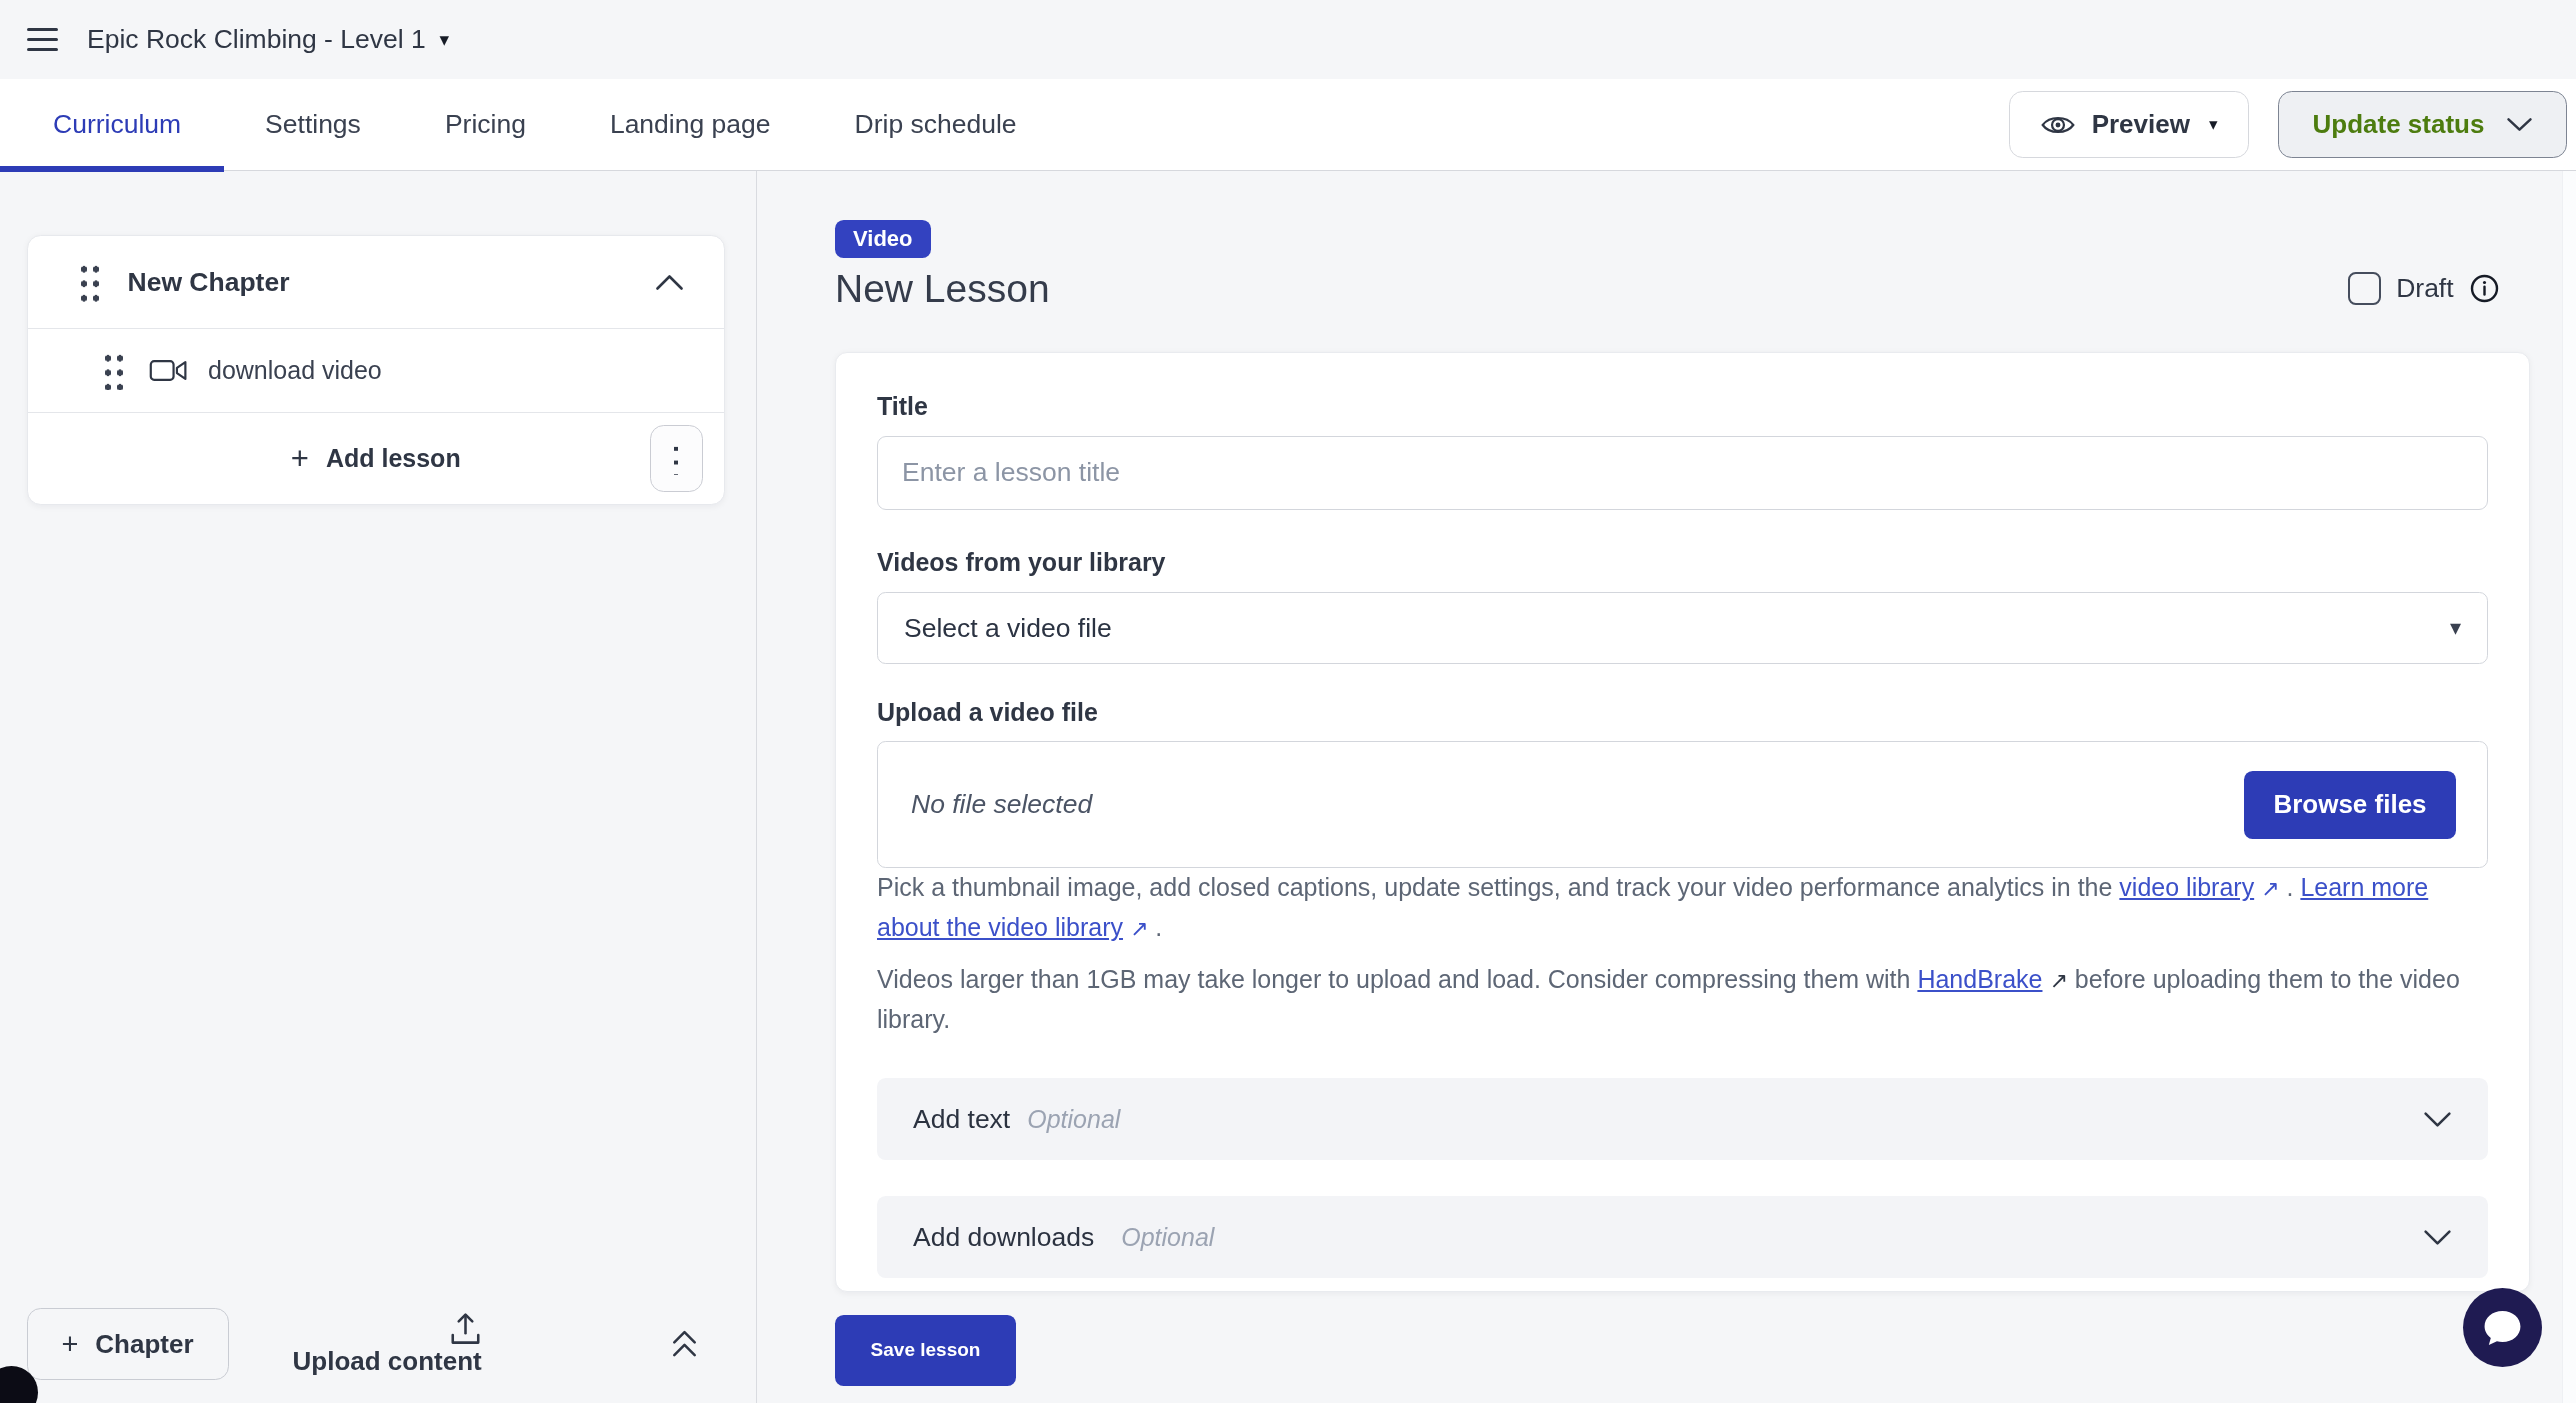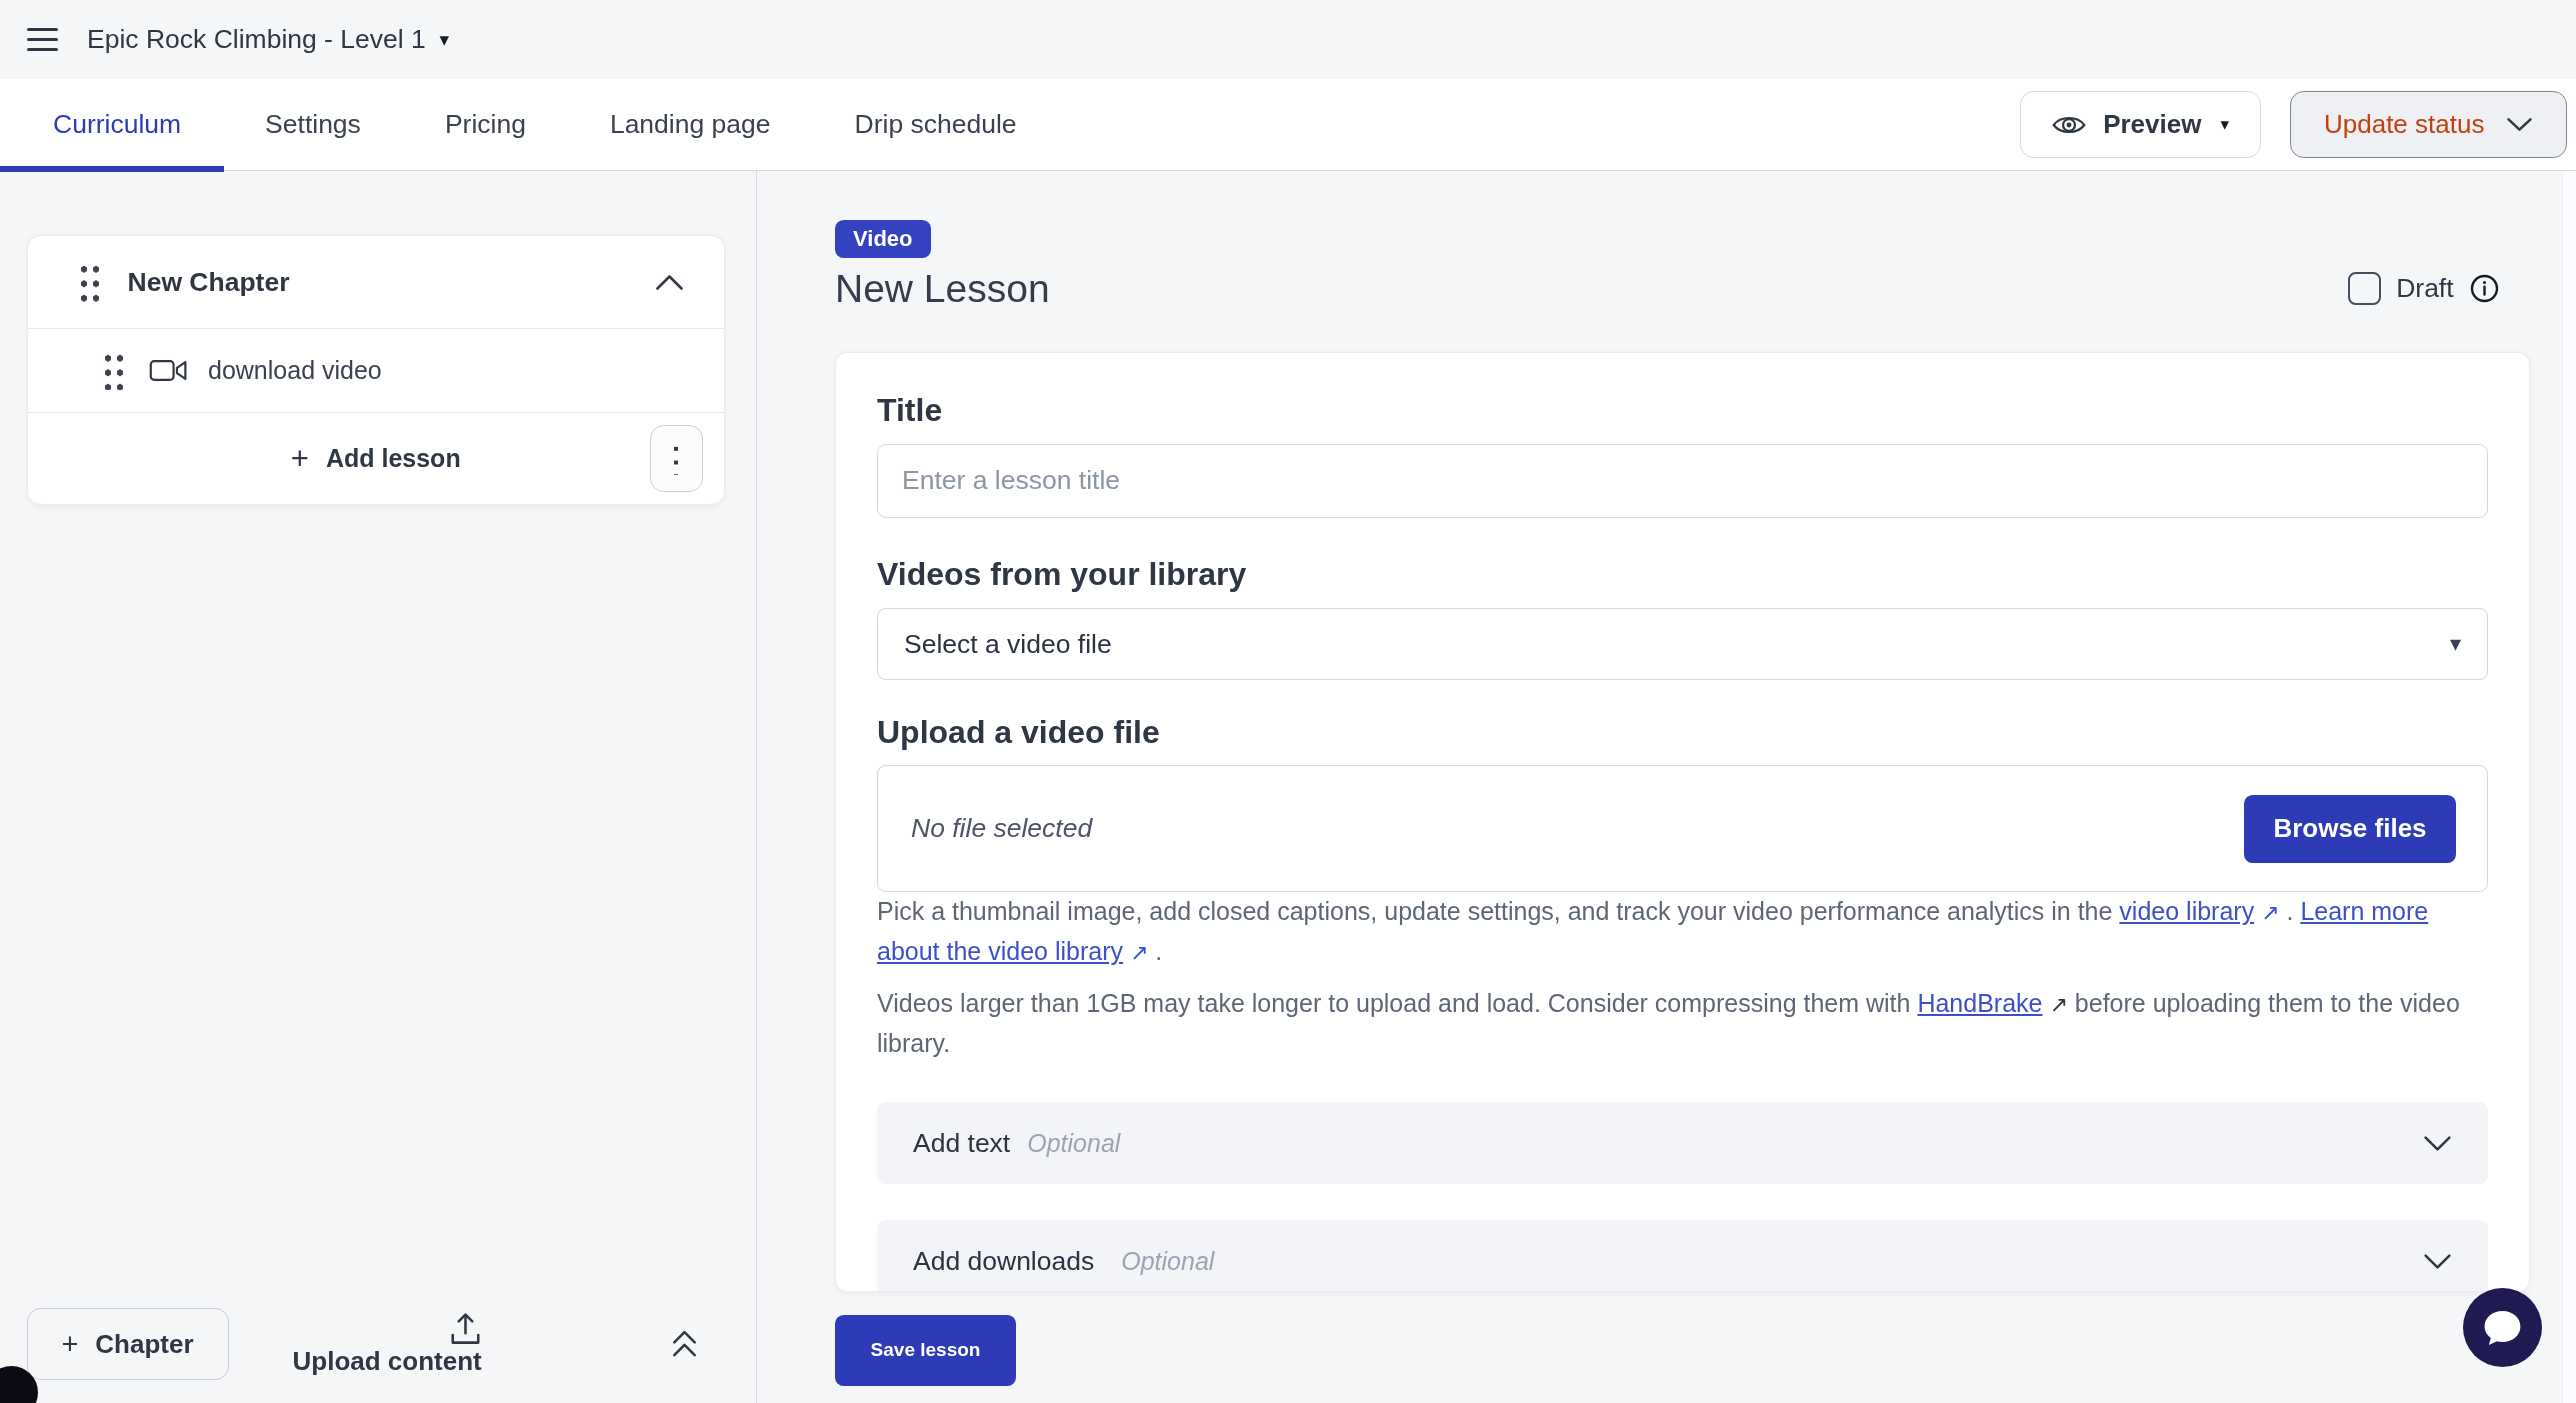--- a/index.html
+++ b/index.html
@@ -24,21 +24,21 @@
   .tabs { display:flex; gap:84px; margin-left:53px; }
   .tab { font-size:26.5px; color:#3a4150; cursor:pointer; }
   .tab.active { color:#2d3cb6; font-weight:500; }
   .tab-underline { position:absolute; left:0; bottom:-1.7px; width:224px; height:6px; background:#2d3cb6; }
   .tabbar .spacer { flex:1; }
   .btn { display:flex; align-items:center; justify-content:center; cursor:pointer; border-radius:13.7px; }
   .preview-btn { height:67px; padding:0 31px; background:#ffffff; border:1.7px solid #d6d8dd; margin-right:29px; }
   .preview-btn .label { font-size:26px; font-weight:600; color:#2f3644; margin:0 19px 0 17px; }
   .preview-btn .caret { margin:0; font-size:17px; }
   .update-btn { height:67px; padding:0 33px; background:#eef0f3; border:1.7px solid #7d8492; }
-  .update-btn .label { font-size:26px; font-weight:400; color:#c2410c; margin-right:22px; }
+  .update-btn .label { font-size:26px; font-weight:700; color:#4d7c0f; margin-right:22px; }
 
   
   .content { display:flex; height:1232px; }
   .sidebar { position:relative; width:757px; border-right:1.7px solid #d9dbe0; flex-shrink:0; }
 
   .chapter-card { margin:64px 31px 0 26.5px; background:#ffffff; border:0.9px solid #e7e9ed; border-radius:13.7px;
                   box-shadow:0 1.7px 6.8px rgba(23,28,38,.05); overflow:hidden; }
   .dots { width:23px; height:41px; flex-shrink:0;
           background-image:radial-gradient(circle,#3a4150 3.1px,transparent 3.3px);
           background-size:12px 14.5px; background-position:0 0; cursor:grab; }
@@ -73,21 +73,21 @@
   .type-badge { display:inline-block; padding:6px 18px; border-radius:8.6px; background:#3342c0;
                 color:#ffffff; font-size:22px; font-weight:600; }
   .title-row { position:relative; width:1695px; margin-top:8.6px; }
   .lesson-title { font-size:39px; font-weight:500; color:#353c4b; }
   .draft-row { position:absolute; right:30px; top:5.1px; display:flex; align-items:center; }
   .checkbox { width:33px; height:33px; border:2.6px solid #454d5d; border-radius:7.7px; background:transparent; cursor:pointer; }
   .draft-label { font-size:26.5px; color:#2f3644; margin:0 15.4px 0 15.4px; }
 
   .form-card { margin-top:41px; width:1695px; height:940px; background:#ffffff; border:0.9px solid #e9ebef;
                border-radius:12px; box-shadow:0 1.7px 6.8px rgba(23,28,38,.05); padding:39px 41px 0 41px; overflow:hidden; }
-  .field-label { font-size:32px; font-weight:700; color:#2f3644; }
+  .field-label { font-size:25px; font-weight:700; color:#2f3644; }
   .group { margin-top:38px; }
   .group.first { margin-top:0; }
   .text-input { margin-top:15.4px; width:100%; height:74px; border:1.7px solid #d3d6dc; border-radius:9px;
                 padding:0 24px; font-size:26.5px; color:#2b3342; font-family:inherit; background:#fff; outline:none; }
   .text-input::placeholder { color:#8c95a5; }
   .select { margin-top:15.4px; width:100%; height:72px; border:1.7px solid #d3d6dc; border-radius:8.6px;
             display:flex; align-items:center; padding:0 26px; font-size:26.5px; color:#2b3342; cursor:pointer; background:#fff; }
   .select .caret { margin-left:auto; font-size:22px; color:#3a4150; }
   .upload-box { margin-top:13.7px; width:100%; height:127px; border:1.7px solid #d3d6dc; border-radius:8.6px;
                 display:flex; align-items:center; padding:0 31px 0 33px; background:#fff; }

